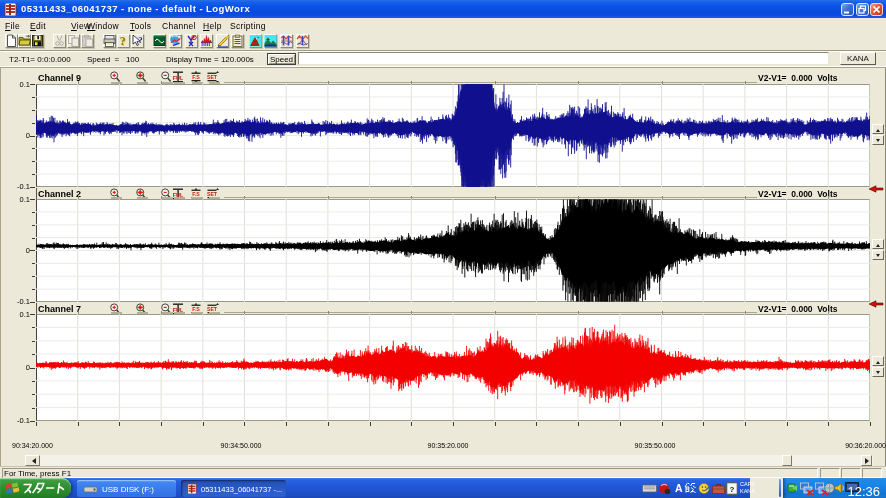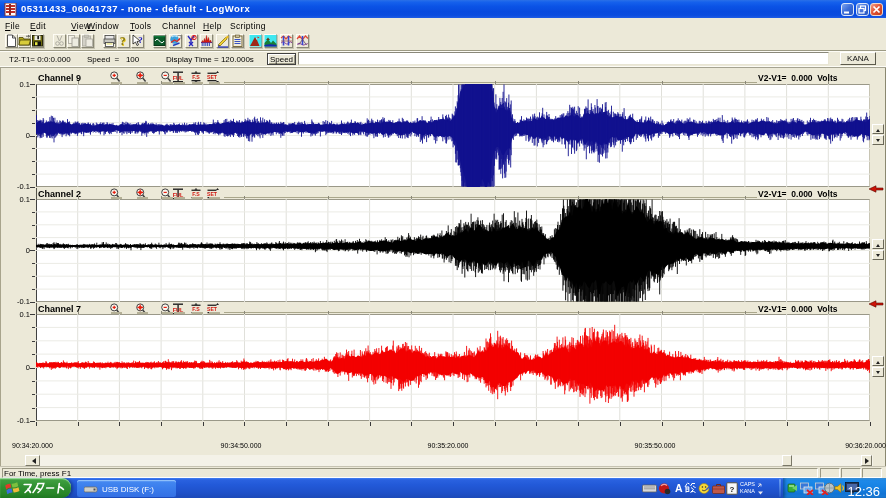--- a/index.html
+++ b/index.html
@@ -45,21 +45,21 @@
 
 #hsb { left:25px; top:455px; width:848px; height:11px; background:#f4f2e8; }
 .sbtn { position:absolute; top:0; width:15px; height:11px; background:#ece9d8;
   border-top:1px solid #fff; border-left:1px solid #fff; border-right:1px solid #7a7868; border-bottom:1px solid #7a7868;
   font-size:6px; text-align:center; line-height:10px; color:#000;}
 
 #statusbar { left:0; top:466px; width:886px; height:12px; background:#ece9d8; border-top:1px solid #c6c3b2; }
 #statusbar .msg { position:absolute; left:4px; top:2px; font-size:8px; color:#000; }
 .spane { position:absolute; top:1px; height:10px; border:1px solid; border-color:#9a9884 #fff #fff #9a9884; }
 
-#taskbar { left:0; top:478px; width:886px; height:20px;
+#taskbar { left:0; top:478px; width:750px; height:20px;
   background:linear-gradient(to bottom,#4481f4 0%,#2a62e0 9%,#2259d8 35%,#1e50c8 75%,#1c49b8 100%);padding-left:15px; }
 #startbtn2 { position:absolute; left:0; top:0; width:71px; height:20px;
   background:linear-gradient(to bottom,#5fb75f 0%,#3f9e3f 12%,#2f8f31 45%,#278527 80%,#1e7822 100%);
   border-radius:0 9px 9px 0; box-shadow:inset 0 1px 1px #9fdf9f, 2px 0 3px rgba(0,0,0,0.3);
 }
 .taskb { position:absolute; top:1.5px; height:17.5px; border-radius:2.5px; color:#fff; font-size:8px; }
 #tb1 { left:77px; width:99px; background:linear-gradient(to bottom,#71a7f8 0%,#4286f0 15%,#3a7cec 50%,#3470e4 100%);
   box-shadow:inset 0 1px 0 #8fc0fa; }
 #tb2 { left:181px; width:105px; background:linear-gradient(to bottom,#2250b4 0%,#2a5cc8 60%,#2e62d0 100%);
   box-shadow:inset 1px 1px 2px rgba(0,0,20,0.5); }
@@ -651,20 +651,30 @@
 </g>
       </svg>
   </div>
   <div class="taskb" id="tb1">
     <svg class="abs" style="left:7px;top:6px" width="14" height="8" viewBox="0 0 14 8">
       <rect x="0" y="1" width="13" height="5" rx="1.5" fill="#cfcfc8" stroke="#707068" stroke-width="0.8"></rect>
       <rect x="9.5" y="2.5" width="2" height="2" fill="#505050"></rect>
     </svg>
     <span class="abs" style="left:25px;top:5px">USB DISK (F:)</span>
   </div>
+  <div class="taskb" id="tb2">
+    <svg class="abs" style="left:6px;top:4px" width="10" height="10" viewBox="0 0 13 13">
+      <rect x="1" y="0" width="11" height="13" fill="#fff" stroke="#803030"></rect>
+      <rect x="2" y="2" width="9" height="2" fill="#c03028"></rect>
+      <rect x="2" y="5" width="9" height="2" fill="#c03028"></rect>
+      <rect x="2" y="8" width="9" height="2" fill="#c03028"></rect>
+      <rect x="5" y="1" width="2" height="11" fill="#902820"></rect>
+    </svg>
+    <span class="abs" style="left:20px;top:5.5px;font-size:7.5px;">05311433_06041737 -...</span>
+  </div>
   <div class="abs" style="left:779px;top:1px;width:2px;height:18px;background:linear-gradient(to bottom,#6aa0f4,#2a5cc8);border-radius:1px;"></div>
   <svg class="abs" style="left:642px;top:6px" width="15" height="9" viewBox="0 0 15 9">
       <rect x="0.5" y="1" width="14" height="7" rx="1" fill="#d8d8d8" stroke="#606060" stroke-width="0.8"></rect>
       <path d="M2 3h11M2 4.8h11" stroke="#808080" stroke-width="0.7"></path>
     </svg>
     <svg class="abs" style="left:658px;top:4px" width="13" height="13" viewBox="0 0 13 13">
       <circle cx="6" cy="6.5" r="5" fill="#c01818"></circle>
       <path d="M3 4 A4 4 0 0 1 9 3.5" stroke="#f0a0a0" stroke-width="1.2" fill="none"></path>
       <circle cx="9.5" cy="9.5" r="2.8" fill="#282828"></circle>
     </svg>

